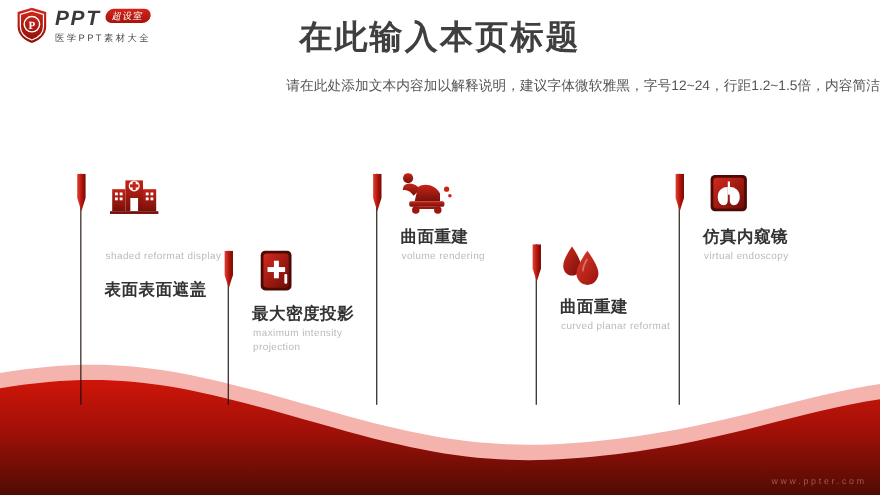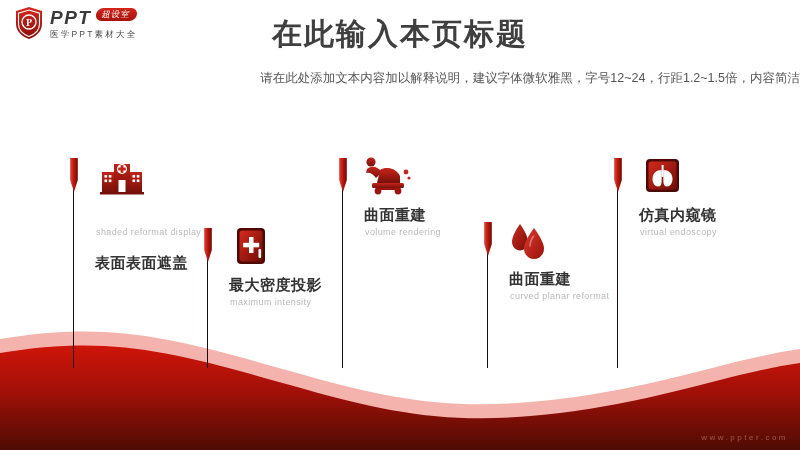--- a/index.html
+++ b/index.html
@@ -269,20 +269,21 @@
       <rect x="4" y="2" width="28" height="36" rx="4" fill="#4d0a05"></rect>
       <rect x="6.5" y="4.5" width="23" height="31" rx="3" fill="url(#mk)"></rect>
       <rect x="16" y="11" width="4.5" height="16" fill="#ffffff"></rect>
       <rect x="10.2" y="16.8" width="16" height="4.5" fill="#ffffff"></rect>
       <rect x="25.5" y="23" width="2.6" height="9" rx="1" fill="#ffffff"></rect>
     </svg>
   </div>
   <div class="label-cn" style="top:48px;">最大密度投影</div>
   <div class="label-en" style="top:52px;margin-top:16px;">
     <div>maximum intensity</div>
+    <div>projection</div>
   </div>
 </div>
 
 <div class="item" style="left:342px; top:158px;">
   <div class="stem" style="height:210px;"></div>
   <svg class="pin" viewBox="0 0 10 34">
     <defs>
         <linearGradient id="p3" x1="0" y1="0" x2="1" y2="0">
       <stop offset="0%" stop-color="#e04236"></stop>
           <stop offset="55%" stop-color="#b31209"></stop>

